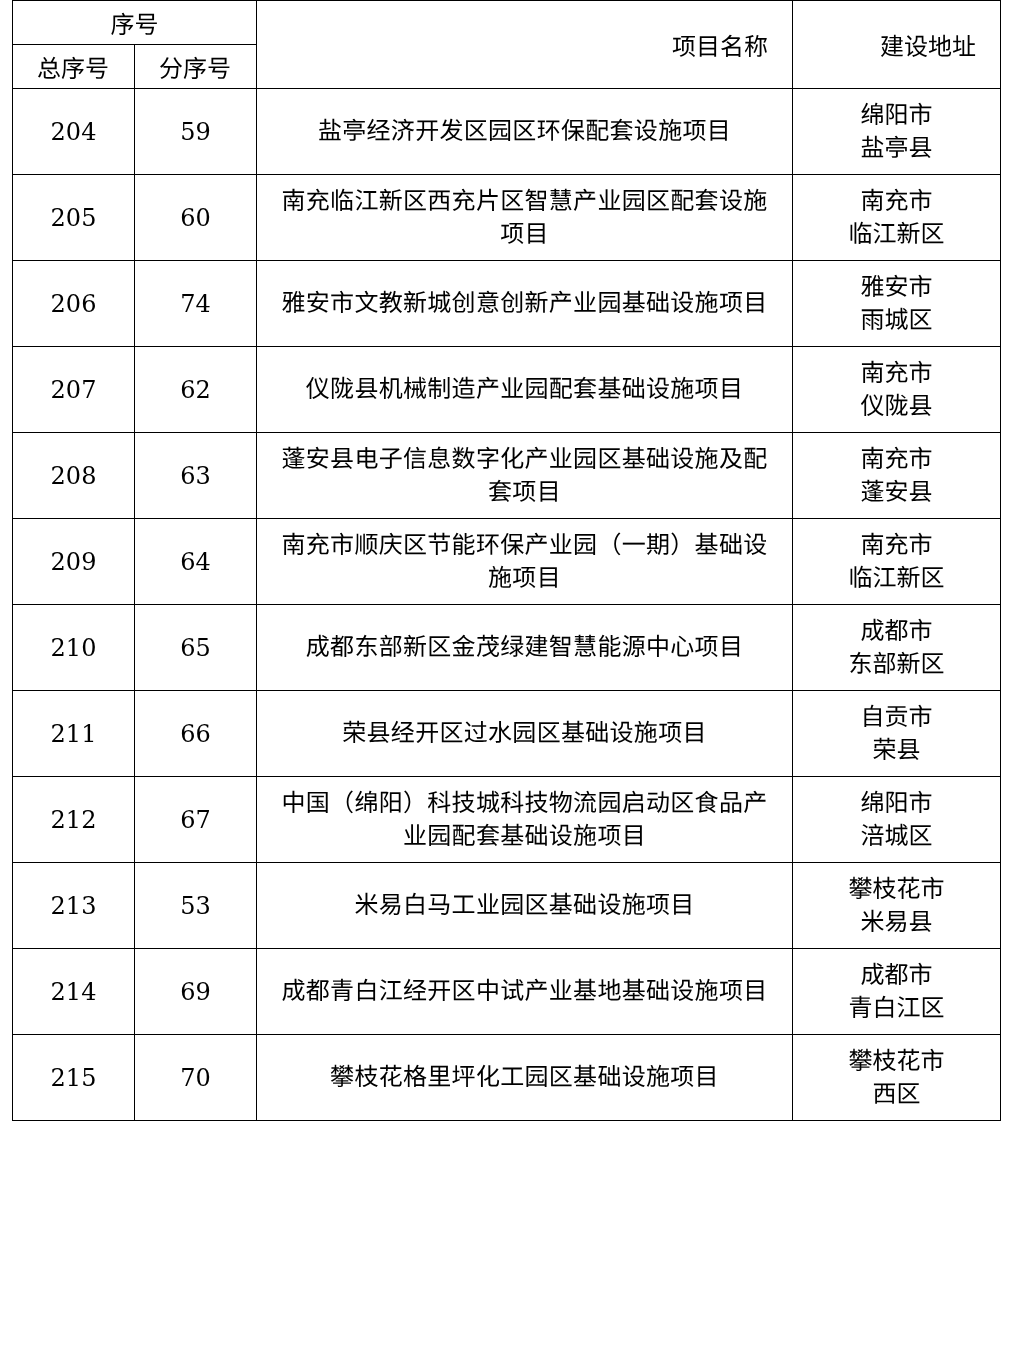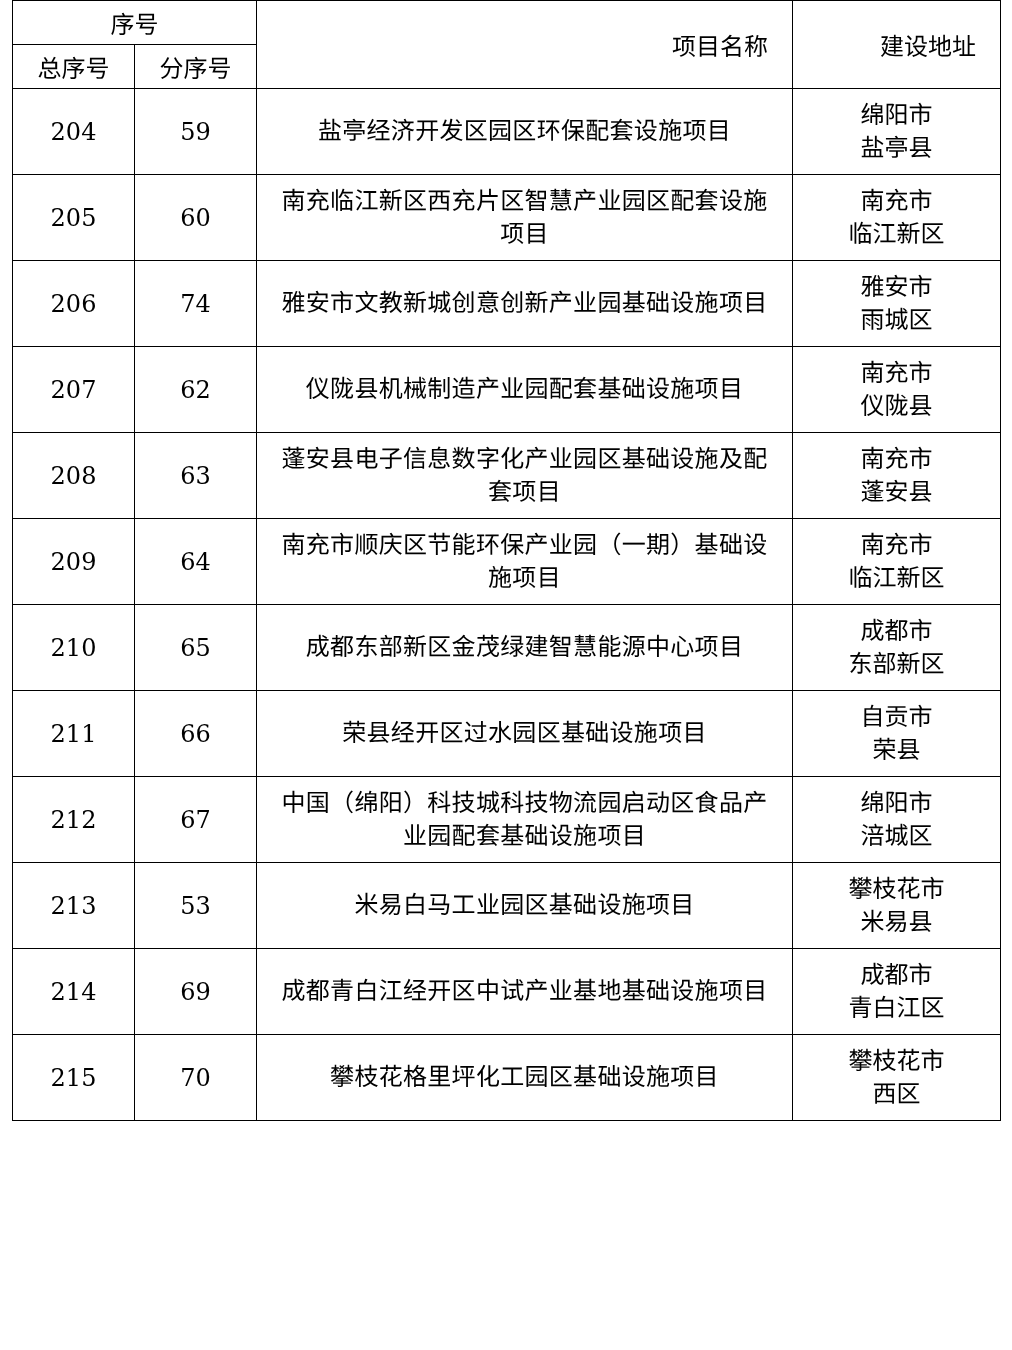--- a/index.html
+++ b/index.html
@@ -44,21 +44,21 @@
     vertical-align: middle;
     padding: 4px 24px;
     box-sizing: border-box;
   }
   .col-total { width: 122px; }
   .col-sub   { width: 122px; }
   .col-name  { width: 536px; }
   .col-addr  { width: 208px; }
 
   .head-cell {
-    text-align: center;
+    text-align: left;
     font-size: 21px;
     height: 44px;
   }
   .head-seq {
     text-align: center;
     font-size: 21px;
     height: 44px;
   }
   .head-tall {
     text-align: right;

